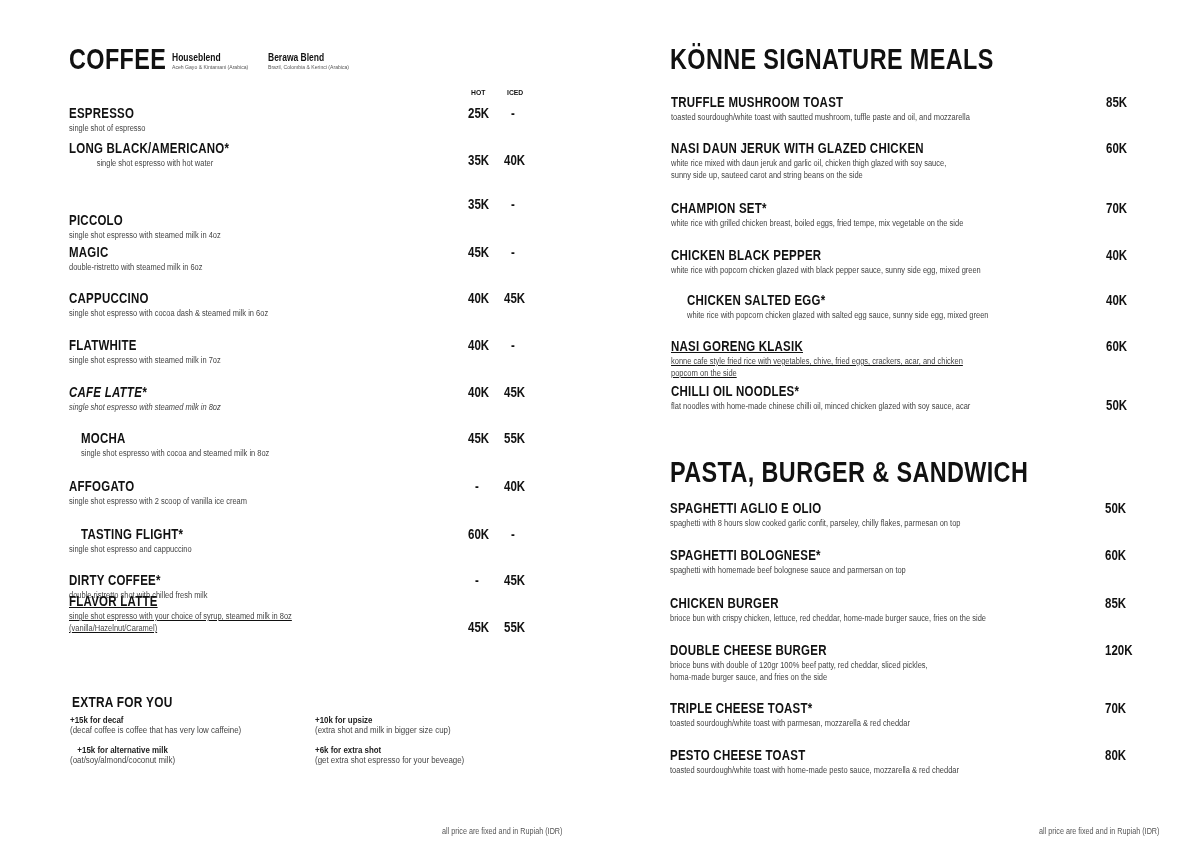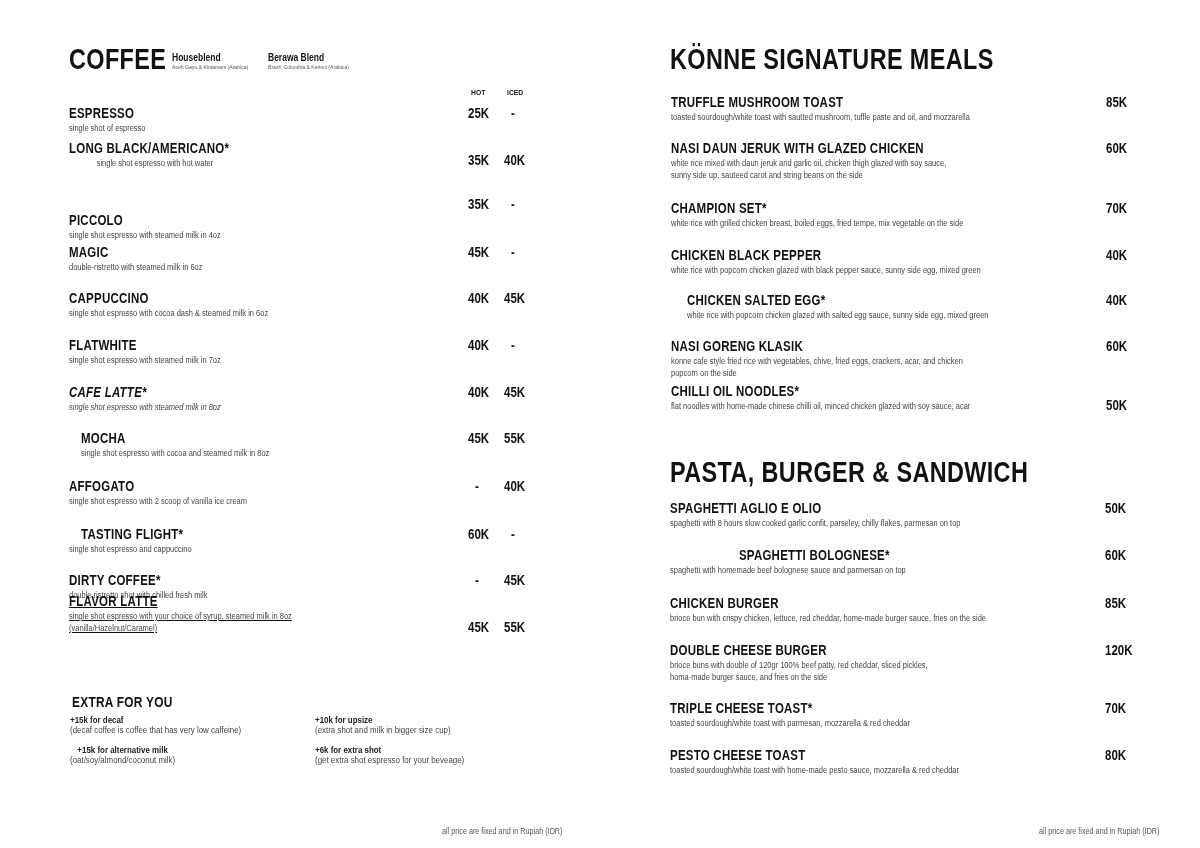--- a/index.html
+++ b/index.html
@@ -168,21 +168,21 @@
     <span class="ds">white rice with popcorn chicken glazed with black pepper sauce, sunny side egg, mixed green</span>
   </div>
   <div class="price" style="left:1106px; top:247px;">40K</div>
 
   <div class="item" style="left:671px; top:292px;margin-left:16px;">
     <span class="nm">CHICKEN SALTED EGG*</span>
     <span class="ds">white rice with popcorn chicken glazed with salted egg sauce, sunny side egg, mixed green</span>
   </div>
   <div class="price" style="left:1106px; top:292px;">40K</div>
 
-  <div class="item" style="left:671px; top:338px;">
+  <div class="item" style="left:671px; top:338px;text-decoration:underline;">
     <span class="nm">NASI GORENG KLASIK</span>
     <span class="ds">konne cafe style fried rice with vegetables, chive, fried eggs, crackers, acar, and chicken</span>
     <span class="ds" style="margin-top:0;">popcorn on the side</span>
   </div>
   <div class="price" style="left:1106px; top:338px;">60K</div>
 
   <div class="item" style="left:671px; top:383px;">
     <span class="nm">CHILLI OIL NOODLES*</span>
     <span class="ds">flat noodles with home-made chinese chilli oil, minced chicken glazed with soy sauce, acar</span>
   </div>
@@ -191,21 +191,21 @@
 
 <div>
   <div class="big-title" style="left:670px; top:455px;">PASTA, BURGER &amp; SANDWICH</div>
 
   <div class="item" style="left:670px; top:500px;">
     <span class="nm">SPAGHETTI AGLIO E OLIO</span>
     <span class="ds">spaghetti with 8 hours slow cooked garlic confit, parseley, chilly flakes, parmesan on top</span>
   </div>
   <div class="price" style="left:1105px; top:500px;">50K</div>
 
-  <div class="item" style="left:670px; top:547px;text-align:right;">
+  <div class="item" style="left:670px; top:547px;">
     <span class="nm">SPAGHETTI BOLOGNESE*</span>
     <span class="ds">spaghetti with homemade beef bolognese sauce and parmersan on top</span>
   </div>
   <div class="price" style="left:1105px; top:547px;">60K</div>
 
   <div class="item" style="left:670px; top:595px;">
     <span class="nm">CHICKEN BURGER</span>
     <span class="ds">brioce bun with crispy chicken, lettuce, red cheddar, home-made burger sauce, fries on the side</span>
   </div>
   <div class="price" style="left:1105px; top:595px;">85K</div>

